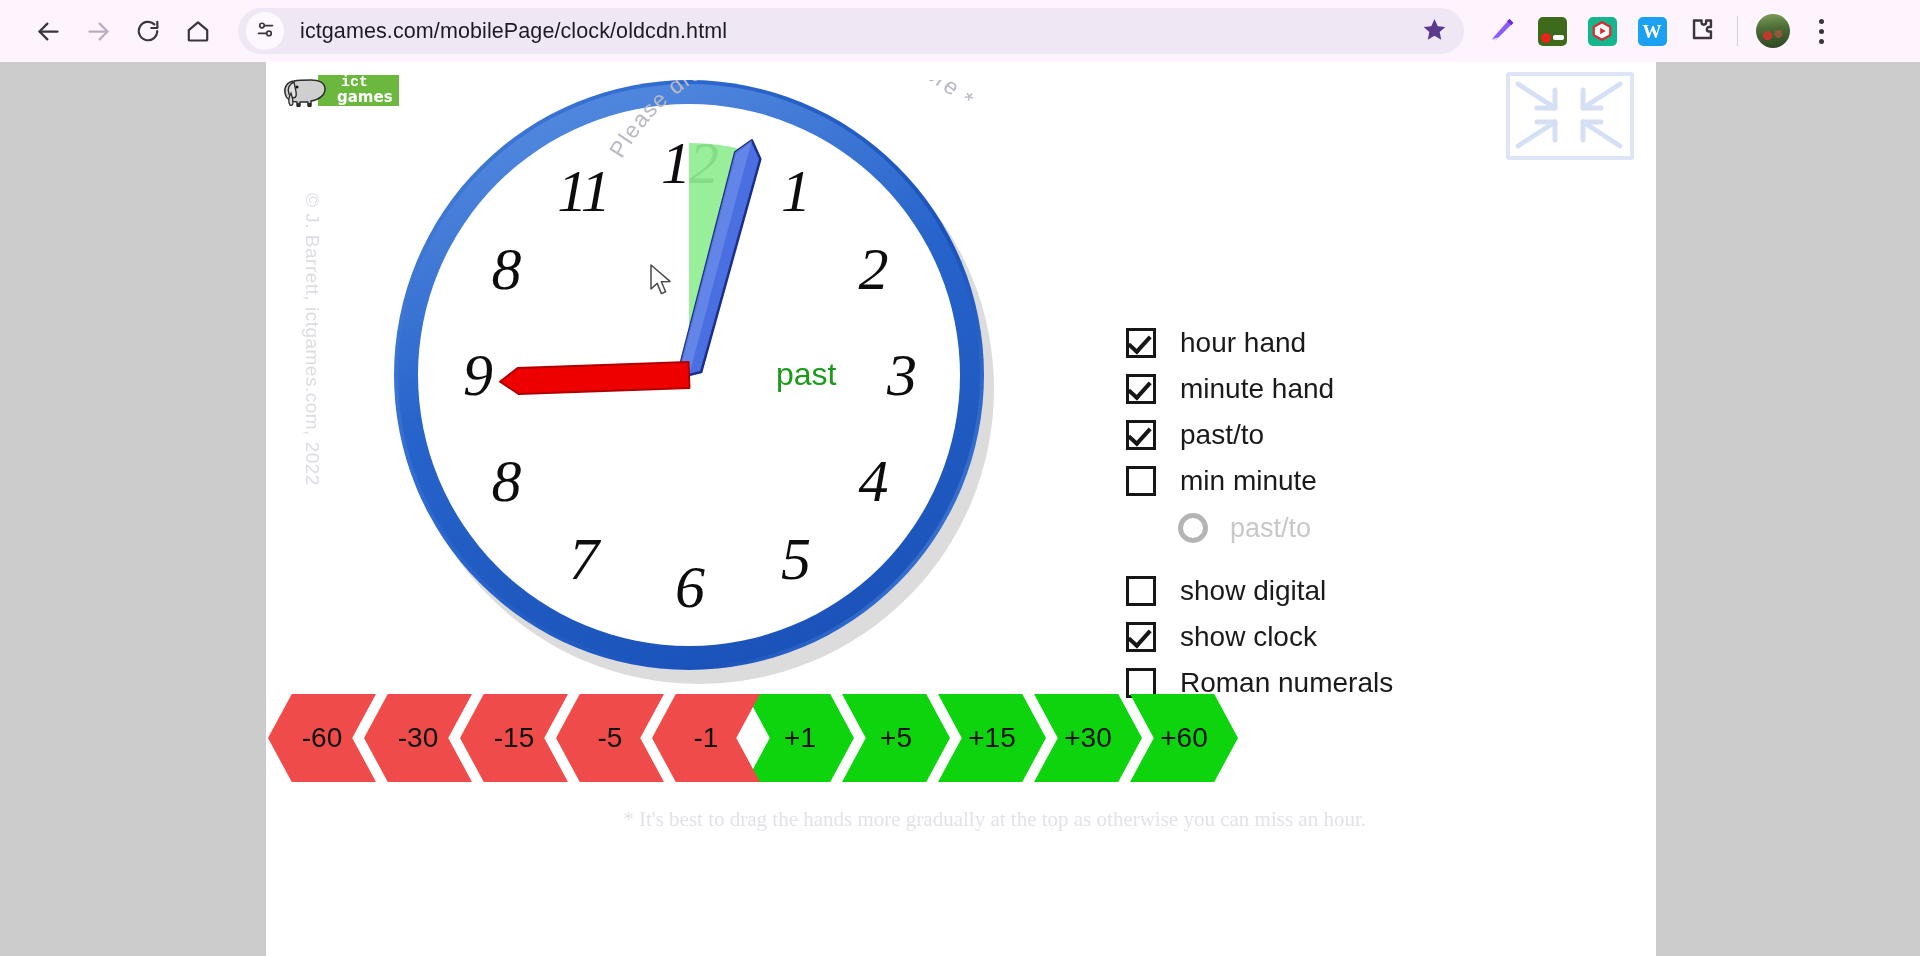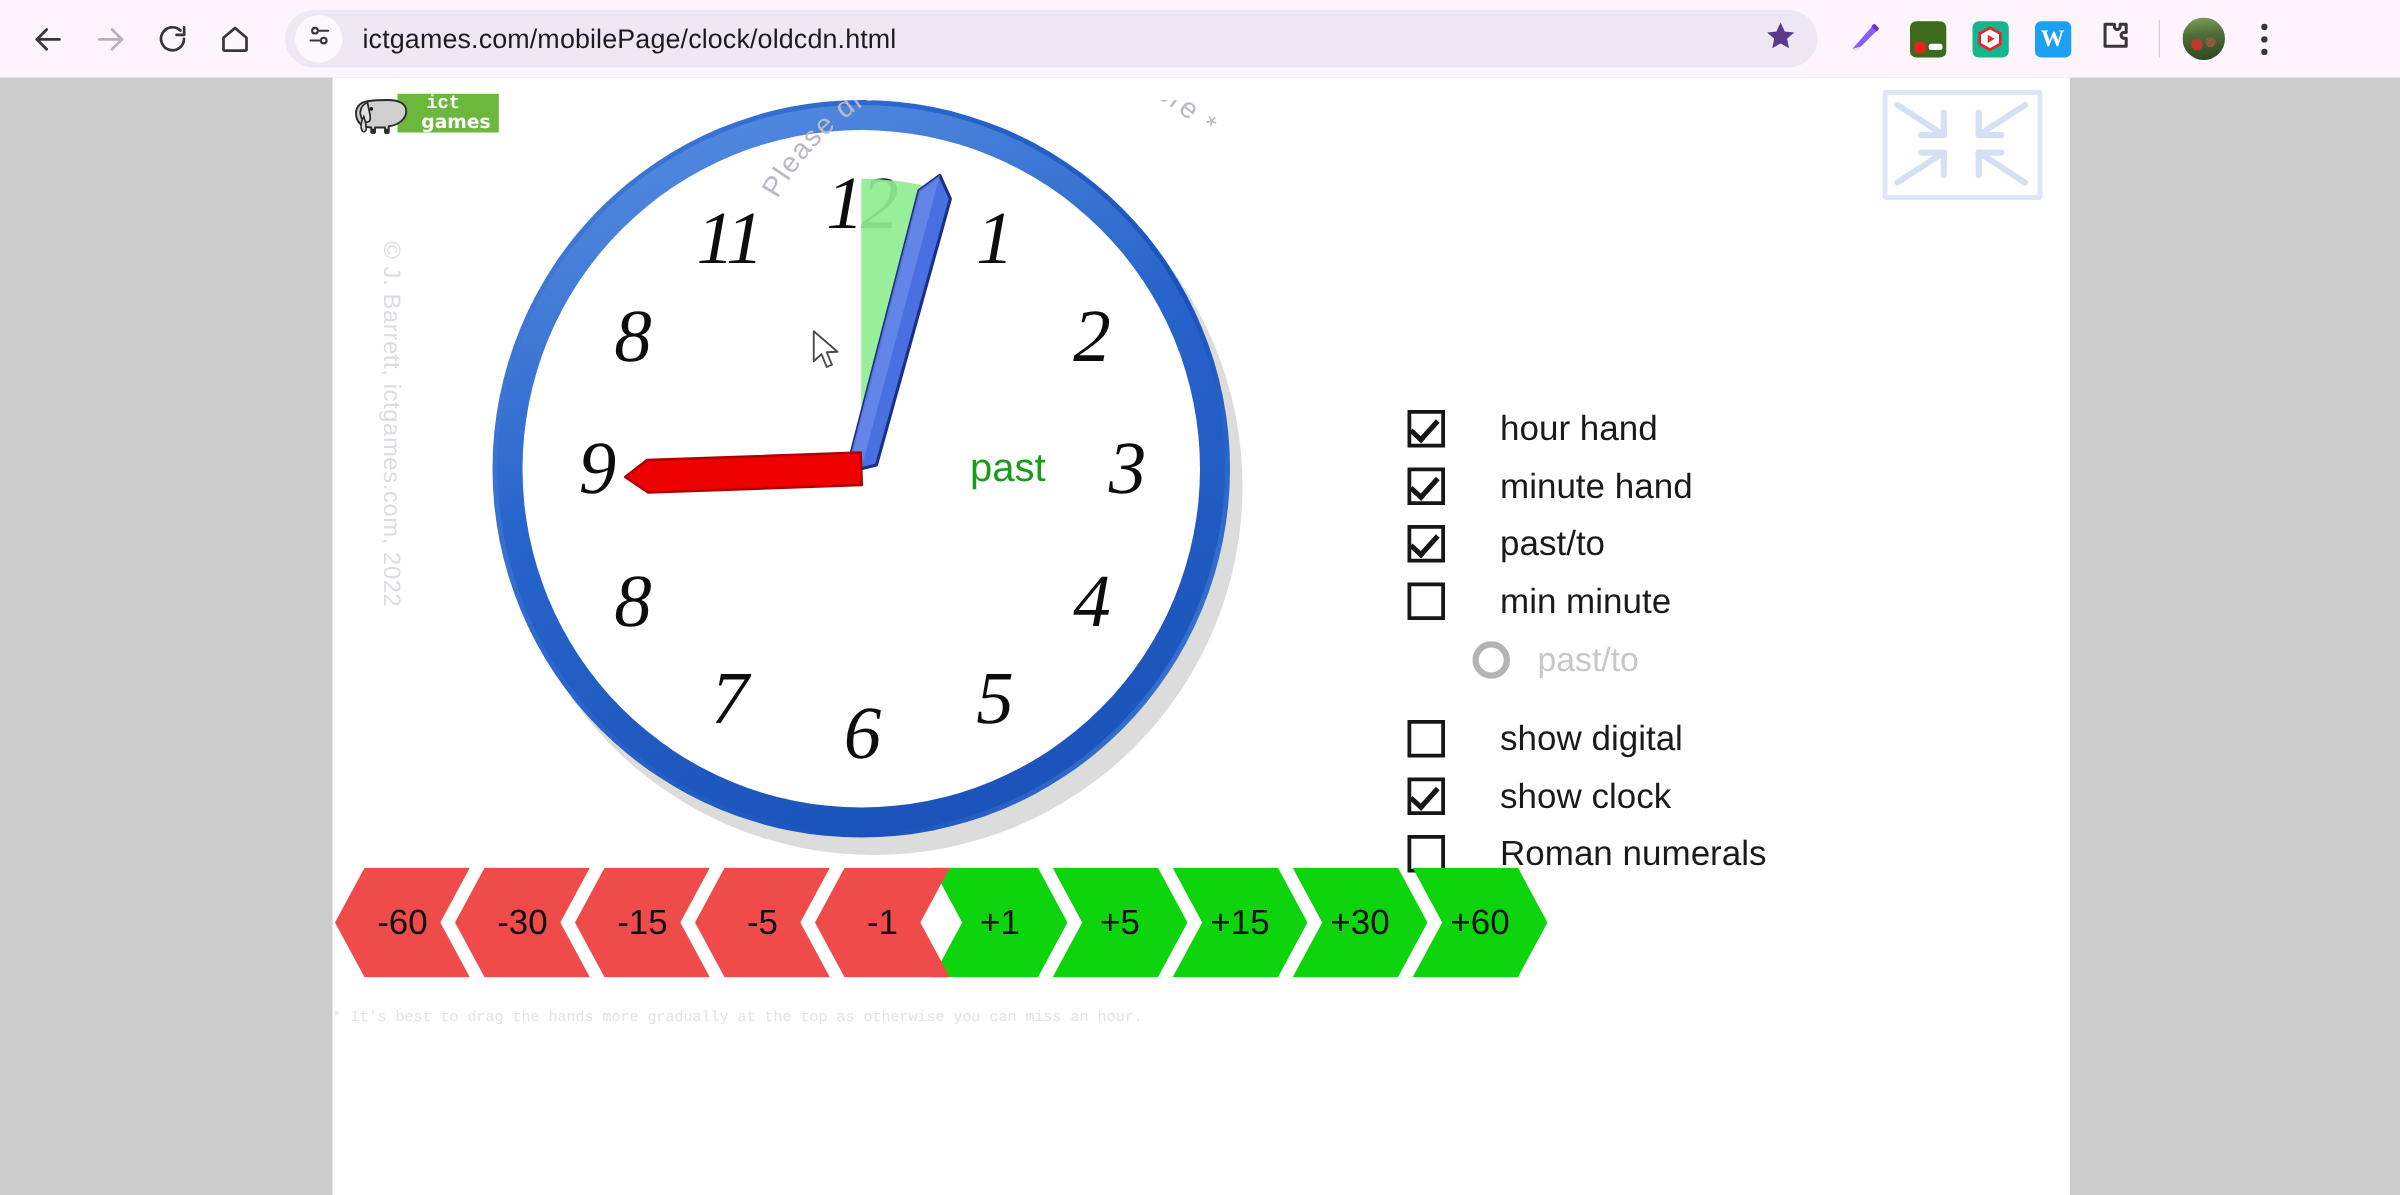--- a/index.html
+++ b/index.html
@@ -9,21 +9,21 @@
     font-family: "Liberation Sans", sans-serif;
     background: #ffffff;
   }
 
   
   .browser-bar {
     position: absolute; left: 0; top: 0;
     width: 1920px; height: 62px;
     background: #fdf4fd;
     display: flex; align-items: center;
-    padding: 0 14px;
+    padding: 0 24px;
     gap: 2px;
   }
   .nav-btn {
     width: 48px; height: 48px;
     display: flex; align-items: center; justify-content: center;
     border-radius: 50%;
     flex: 0 0 auto;
   }
   .nav-btn svg { display: block; }
   .omnibox {
@@ -227,36 +227,35 @@
   }
   .arrow-pos {
     background: #0ed40e;
     clip-path: polygon(0% 0%, 78% 0%, 100% 50%, 78% 100%, 0% 100%, 22% 50%);
   }
 
   
   .foot-note {
     position: absolute; left: 0; top: 745px;
     width: 1100px;
-    text-align: left;
-    font-size: 12px;
+    text-align: right;
+    font-size: 21px;
     color: #e2e2e8;
-    font-family: Liberation Mono, monospace;
+    font-family: Liberation Serif, serif;
   }
 
   
   .options {
     position: absolute; left: 860px; top: 258px;
     width: 400px;
   }
   .opt-row {
     display: flex; align-items: center;
     height: 46px;
     margin-bottom: 0px;
-    gap: 20px;
   }
   .cbox {
     width: 30px; height: 30px;
     border: 3.5px solid #161616;
     background: #fff;
     position: relative;
     flex: 0 0 auto;
   }
   .cbox.checked::after {
     content: "";

